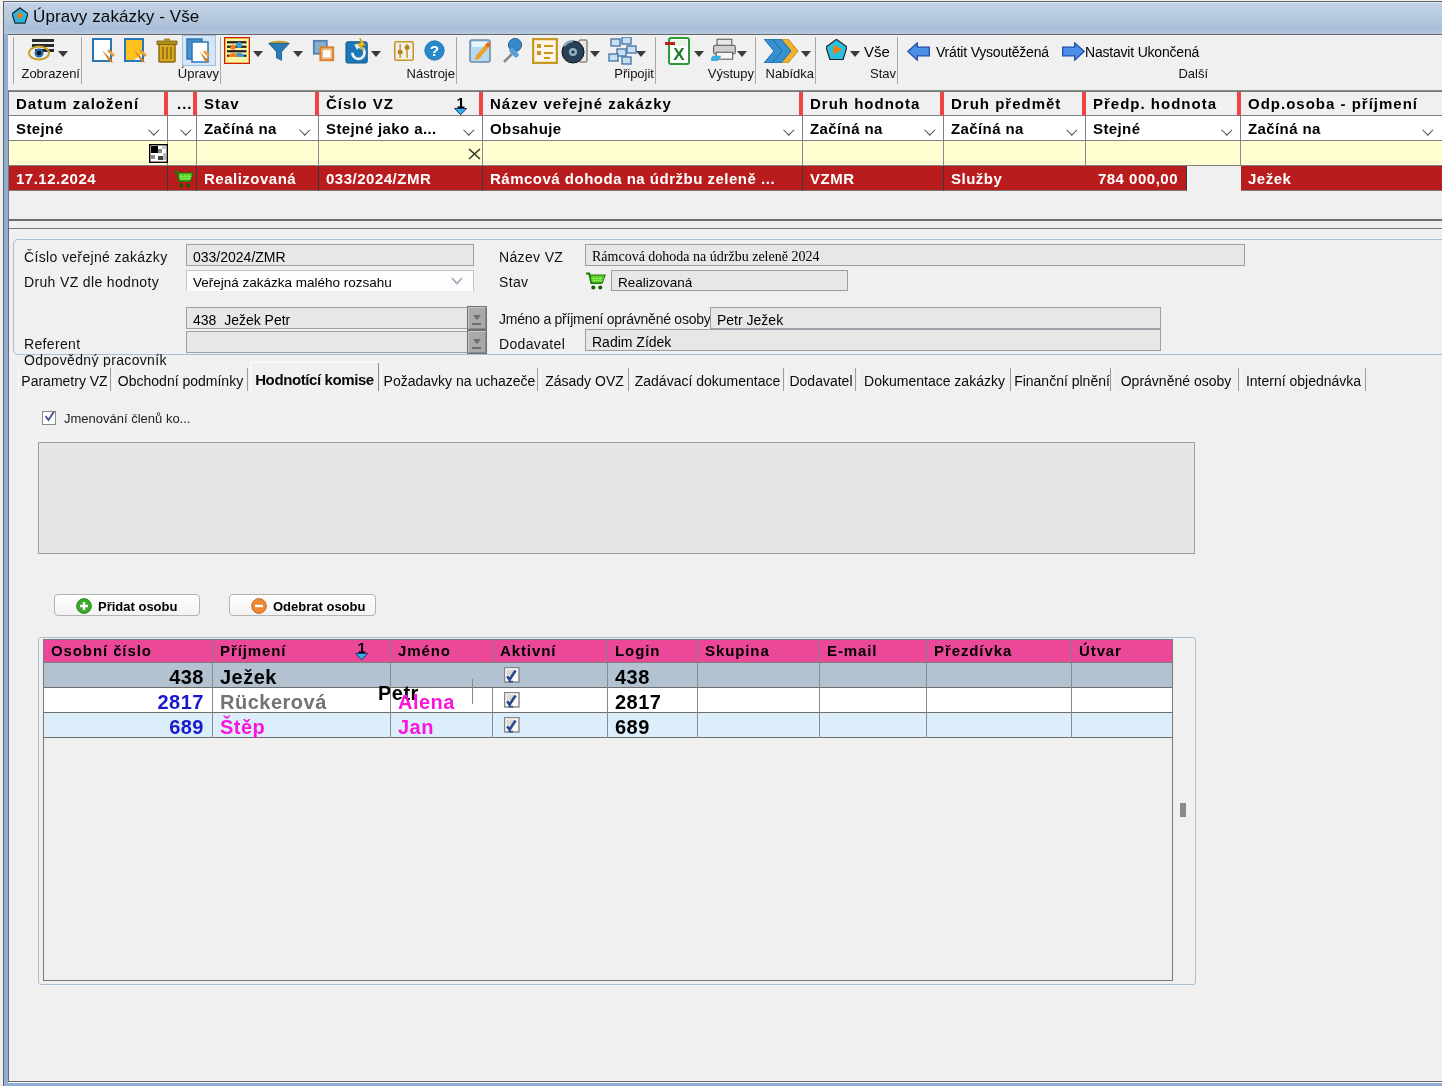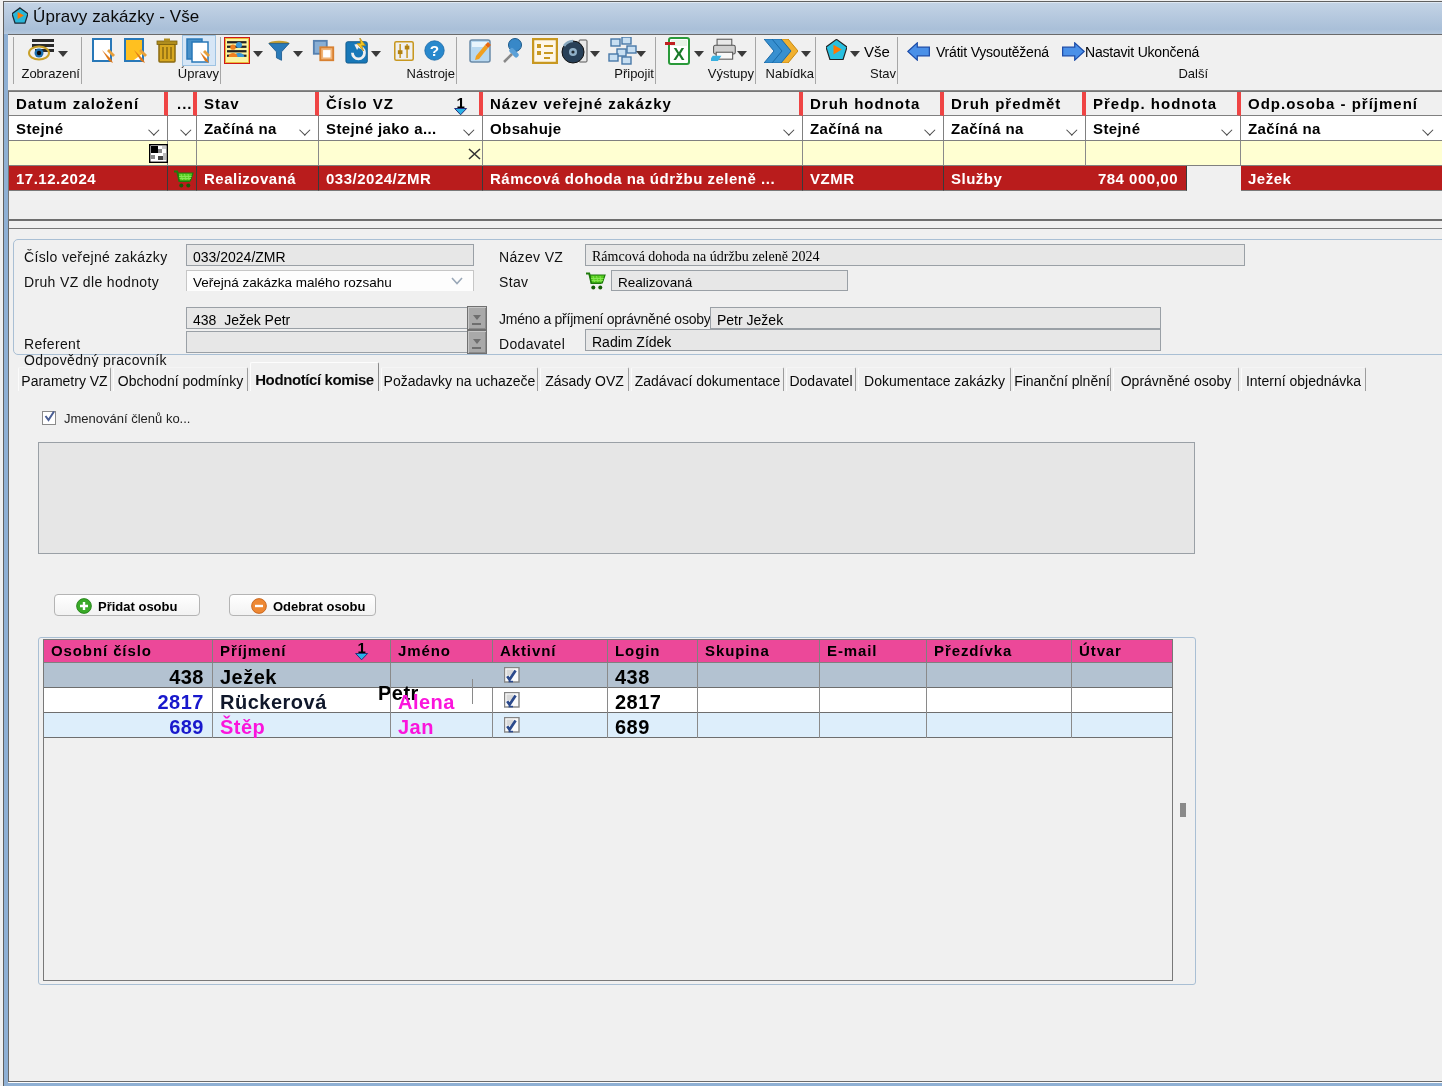--- a/index.html
+++ b/index.html
@@ -398,21 +398,21 @@
 <div class="abs bt-c" style="left:213px;top:663px;width:178px;">Ježek</div>
 <div class="abs bt-c" style="left:371px;top:663px;width:102px;margin-top:16px;">Petr</div>
 <div class="abs bt-c" style="left:493px;top:663px;width:115px;"></div>
 <div class="abs bt-c" style="left:608px;top:663px;width:90px;">438</div>
 <div class="abs bt-c" style="left:698px;top:663px;width:122px;"></div>
 <div class="abs bt-c" style="left:820px;top:663px;width:107px;"></div>
 <div class="abs bt-c" style="left:927px;top:663px;width:145px;"></div>
 <div class="abs bt-c" style="left:1072px;top:663px;width:100px;border-right:none;"></div>
 
 <div class="abs bt-c" style="left:44px;top:688px;width:169px;text-align:right;padding-right:8px;color:#1818cc;">2817</div>
-<div class="abs bt-c" style="left:213px;top:688px;width:178px;color:#0f172a;">Rückerová</div>
+<div class="abs bt-c" style="left:213px;top:688px;width:178px;color:#737373;">Rückerová</div>
 <div class="abs bt-c" style="left:391px;top:688px;width:102px;color:#fb14dc;">Alena</div>
 <div class="abs bt-c" style="left:493px;top:688px;width:115px;"></div>
 <div class="abs bt-c" style="left:608px;top:688px;width:90px;">2817</div>
 <div class="abs bt-c" style="left:698px;top:688px;width:122px;"></div>
 <div class="abs bt-c" style="left:820px;top:688px;width:107px;"></div>
 <div class="abs bt-c" style="left:927px;top:688px;width:145px;"></div>
 <div class="abs bt-c" style="left:1072px;top:688px;width:100px;border-right:none;"></div>
 
 <div class="abs bt-c" style="left:44px;top:713px;width:169px;text-align:right;padding-right:8px;color:#1818cc;">689</div>
 <div class="abs bt-c" style="left:213px;top:713px;width:178px;color:#fb14dc;">Štěp</div>

